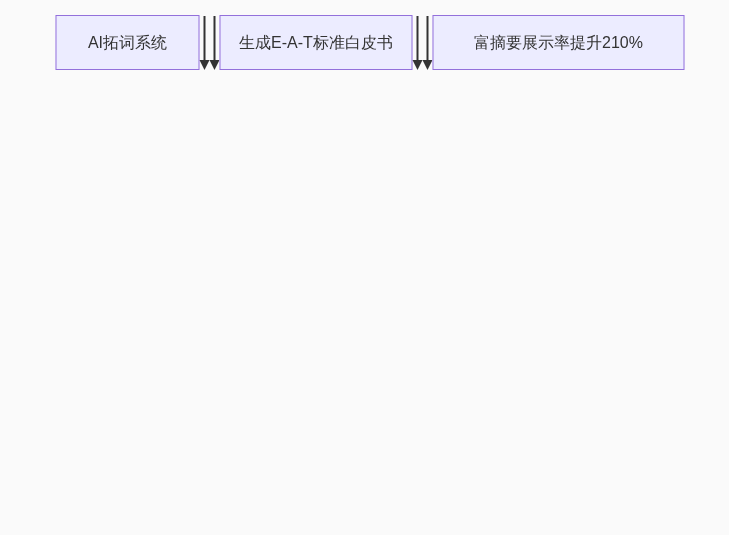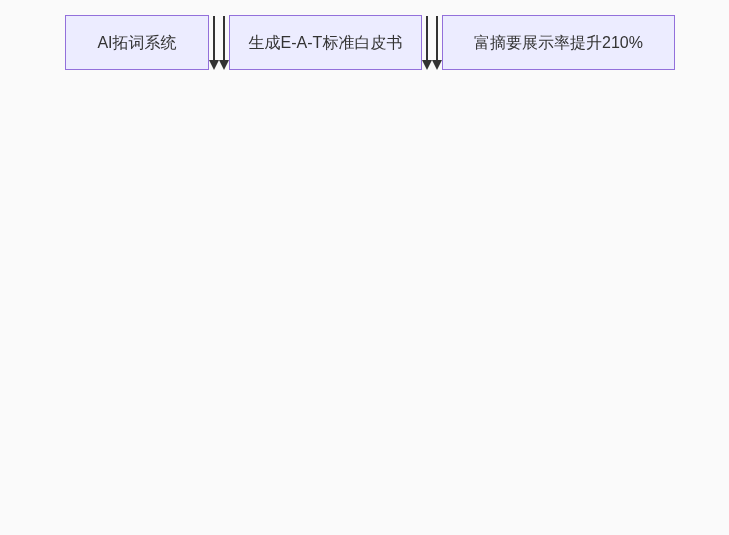--- a/index.html
+++ b/index.html
@@ -35,21 +35,21 @@
     font-size: 16px;
     line-height: 1;
     white-space: nowrap;
     text-align: center;
   }
   
   .node.n0 { width: 144px; }
   .node.n1 { width: 187px; }
   .node.n2 { width: 193px; }
   .node.n3 { width: 214px; }
-  .node.n4 { width: 233px; }
+  .node.n4 { width: 252px; }
   .arrow {
     height: 54px;
     width: 10px;
     display: flex;
     flex-direction: column;
     align-items: center;
   }
   .arrow .line {
     flex: 1 1 auto;
     width: 2px;

